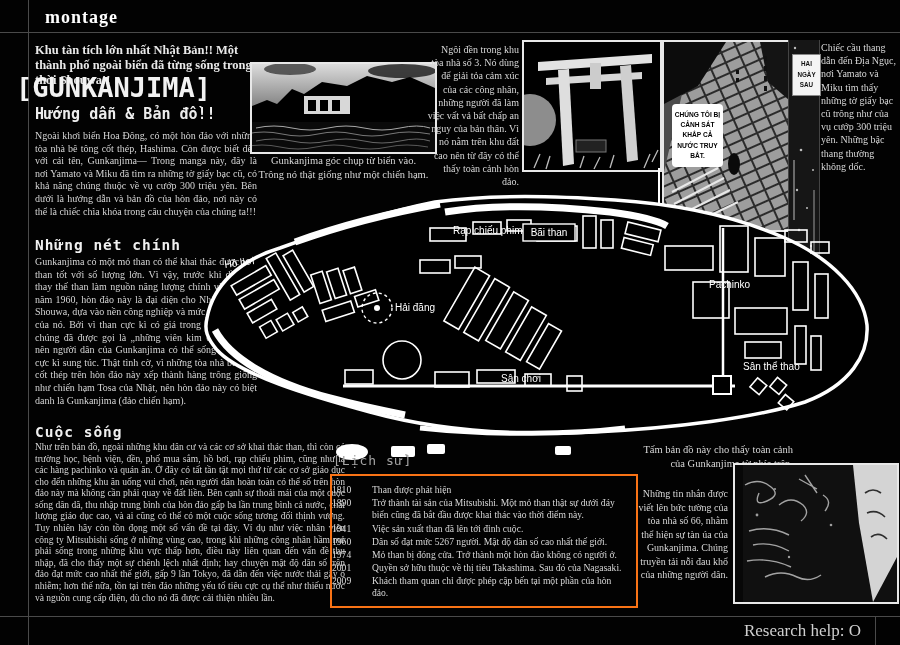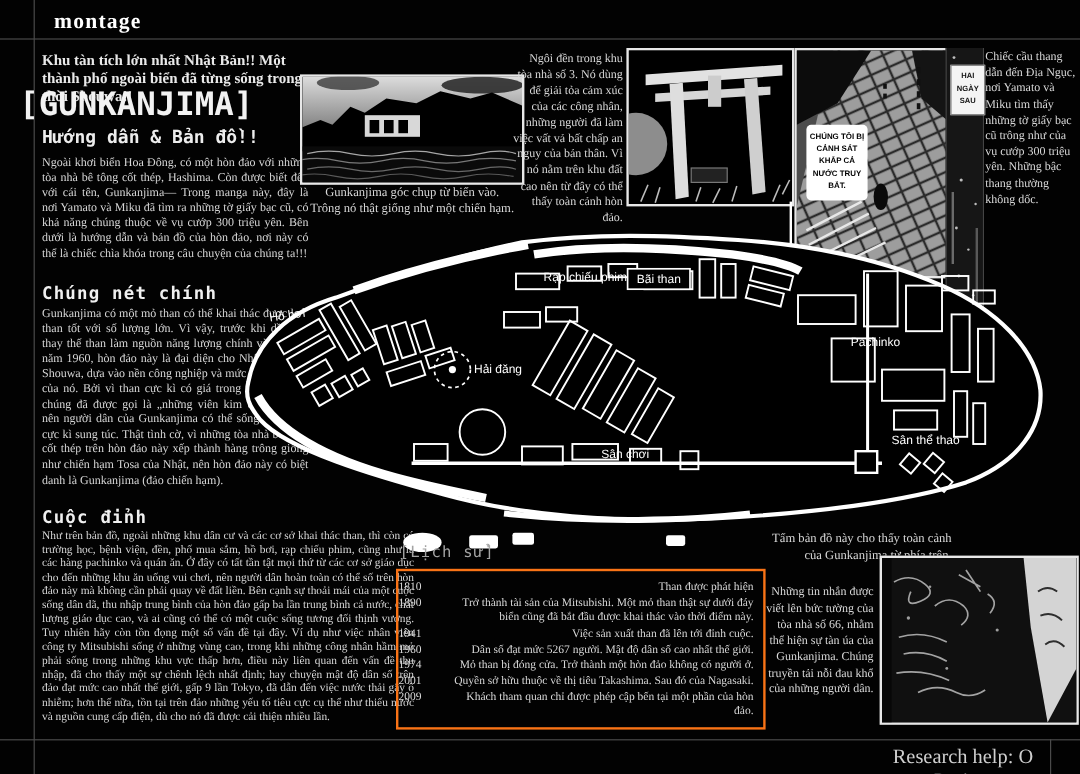--- a/index.html
+++ b/index.html
@@ -25,44 +25,44 @@
   .bubble{position:absolute;left:8px;top:62px;width:47px;background:#fff;color:#000;border-radius:4px;
           font-family:"Liberation Sans",sans-serif;font-weight:bold;font-size:6.6px;line-height:1.55;
           text-align:center;padding:6px 2px;}
   .timebox{position:absolute;left:3px;top:14px;width:25px;background:#f4f4f4;color:#111;border:1px solid #888;
            font-family:"Liberation Sans",sans-serif;font-weight:bold;font-size:6.3px;line-height:1.7;text-align:center;padding:4px 1px;}
   .hist-h{position:absolute;left:333px;top:453px;font-family:"DejaVu Sans Mono",monospace;font-weight:normal;font-size:13px;color:#a3a3a3;letter-spacing:1px;}
   .hist-box{position:absolute;left:330px;top:474px;width:308px;height:134px;border:2px solid #f97316;
             padding:8px 8px 6px 0;box-sizing:border-box;}
   .hist-row{display:flex;font-size:9.6px;line-height:1.27;color:#d8d8d8;margin-bottom:1px;}
   .hist-year{width:28px;flex:none;margin-right:12px;}
-  .hist-text{flex:1;text-align:right;}
+  .hist-text{flex:1;}
   .footer{position:absolute;left:735px;top:621px;width:135px;font-size:17px;text-align:center;color:#cfcfcf;}
   .conn{position:absolute;background:#fff;}
   svg text{font-family:"Liberation Sans",sans-serif;fill:#fff;}
 </style>
 </head>
 <body>
 
 <div class="page">
 
   <div class="rule" style="left:0;top:32px;width:900px;height:1px;"></div>
   <div class="rule" style="left:28px;top:0;width:1px;height:645px;"></div>
   <div class="rule" style="left:0;top:616px;width:900px;height:1px;"></div>
   <div class="rule" style="left:875px;top:616px;width:1px;height:29px;"></div>
 
   <div class="brand">montage</div>
 
   <div class="headline">Khu tàn tích lớn nhất Nhật Bản!! Một thành phố ngoài biển đã từng sống trong thời Shouwa!!</div>
   <div class="title">[GUNKANJIMA]</div>
   <div class="subtitle">Hướng dẫn &amp; Bản đồ!!</div>
   <div class="body lead">Ngoài khơi biển Hoa Đông, có một hòn đảo với những tòa nhà bê tông cốt thép, Hashima. Còn được biết đến với cái tên, Gunkanjima— Trong manga này, đây là nơi Yamato và Miku đã tìm ra những tờ giấy bạc cũ, có khả năng chúng thuộc về vụ cướp 300 triệu yên. Bên dưới là hướng dẫn và bản đồ của hòn đảo, nơi này có thể là chiếc chìa khóa trong câu chuyện của chúng ta!!!</div>
-  <div class="sec-h h1">Chúng nét chính</div>
+  <div class="sec-h h1">Những nét chính</div>
   <div class="body b1">Gunkanjima có một mỏ than có thể khai thác được loại than tốt với số lượng lớn. Vì vậy, trước khi dầu mỏ thay thế than làm nguồn năng lượng chính vào những năm 1960, hòn đảo này là đại diện cho Nhật Bản thời Shouwa, dựa vào nền công nghiệp và mức hiện đại hóa của nó. Bởi vì than cực kì có giá trong thời đại này, chúng đã được gọi là „những viên kim cương đen”, nên người dân của Gunkanjima có thể sống một cách cực kì sung túc. Thật tình cờ, vì những tòa nhà bê tông cốt thép trên hòn đảo này xếp thành hàng trông giống như chiến hạm Tosa của Nhật, nên hòn đảo này có biệt danh là Gunkanjima (đảo chiến hạm).</div>
-  <div class="sec-h h2">Cuộc đỉnh</div>
+  <div class="sec-h h2">Cuộc sống</div>
   <div class="body b2">Như trên bản đồ, ngoài những khu dân cư và các cơ sở khai thác than, thì còn có trường học, bệnh viện, đền, phố mua sắm, hồ bơi, rạp chiếu phim, cũng như là các hàng pachinko và quán ăn. Ở đây có tất tần tật mọi thứ từ các cơ sở giáo dục cho đến những khu ăn uống vui chơi, nên người dân hoàn toàn có thể số trên hòn đảo này mà không cần phải quay về đất liền. Bên cạnh sự thoải mái của một cuộc sống dân dã, thu nhập trung bình của hòn đảo gấp ba lần trung bình cả nước, chất lượng giáo dục cao, và ai cũng có thể có một cuộc sống tương đối thịnh vượng. Tuy nhiên hãy còn tồn đọng một số vấn đề tại đây. Ví dụ như việc nhân viên công ty Mitsubishi sống ở những vùng cao, trong khi những công nhân hầm mỏ phải sống trong những khu vực thấp hơn, điều này liên quan đến vấn đề thu nhập, đã cho thấy một sự chênh lệch nhất định; hay chuyện mật độ dân số trên đảo đạt mức cao nhất thế giới, gấp 9 lần Tokyo, đã dẫn đến việc nước thải gây ô nhiễm; hơn thế nữa, tồn tại trên đảo những yếu tố tiêu cực cụ thể như thiếu nước và nguồn cung cấp điện, dù cho nó đã được cải thiện nhiều lần.</div>
 
   <div class="panel" style="left:250px;top:62px;width:183px;height:88px;">
     <svg width="183" height="88" viewBox="0 0 183 88">
       <defs>
           <linearGradient id="sky" x1="0" y1="0" x2="0" y2="1">
         <stop offset="0" stop-color="#dcdcdc"></stop>
             <stop offset="1" stop-color="#6f6f6f"></stop>
           </linearGradient>
         </defs>

